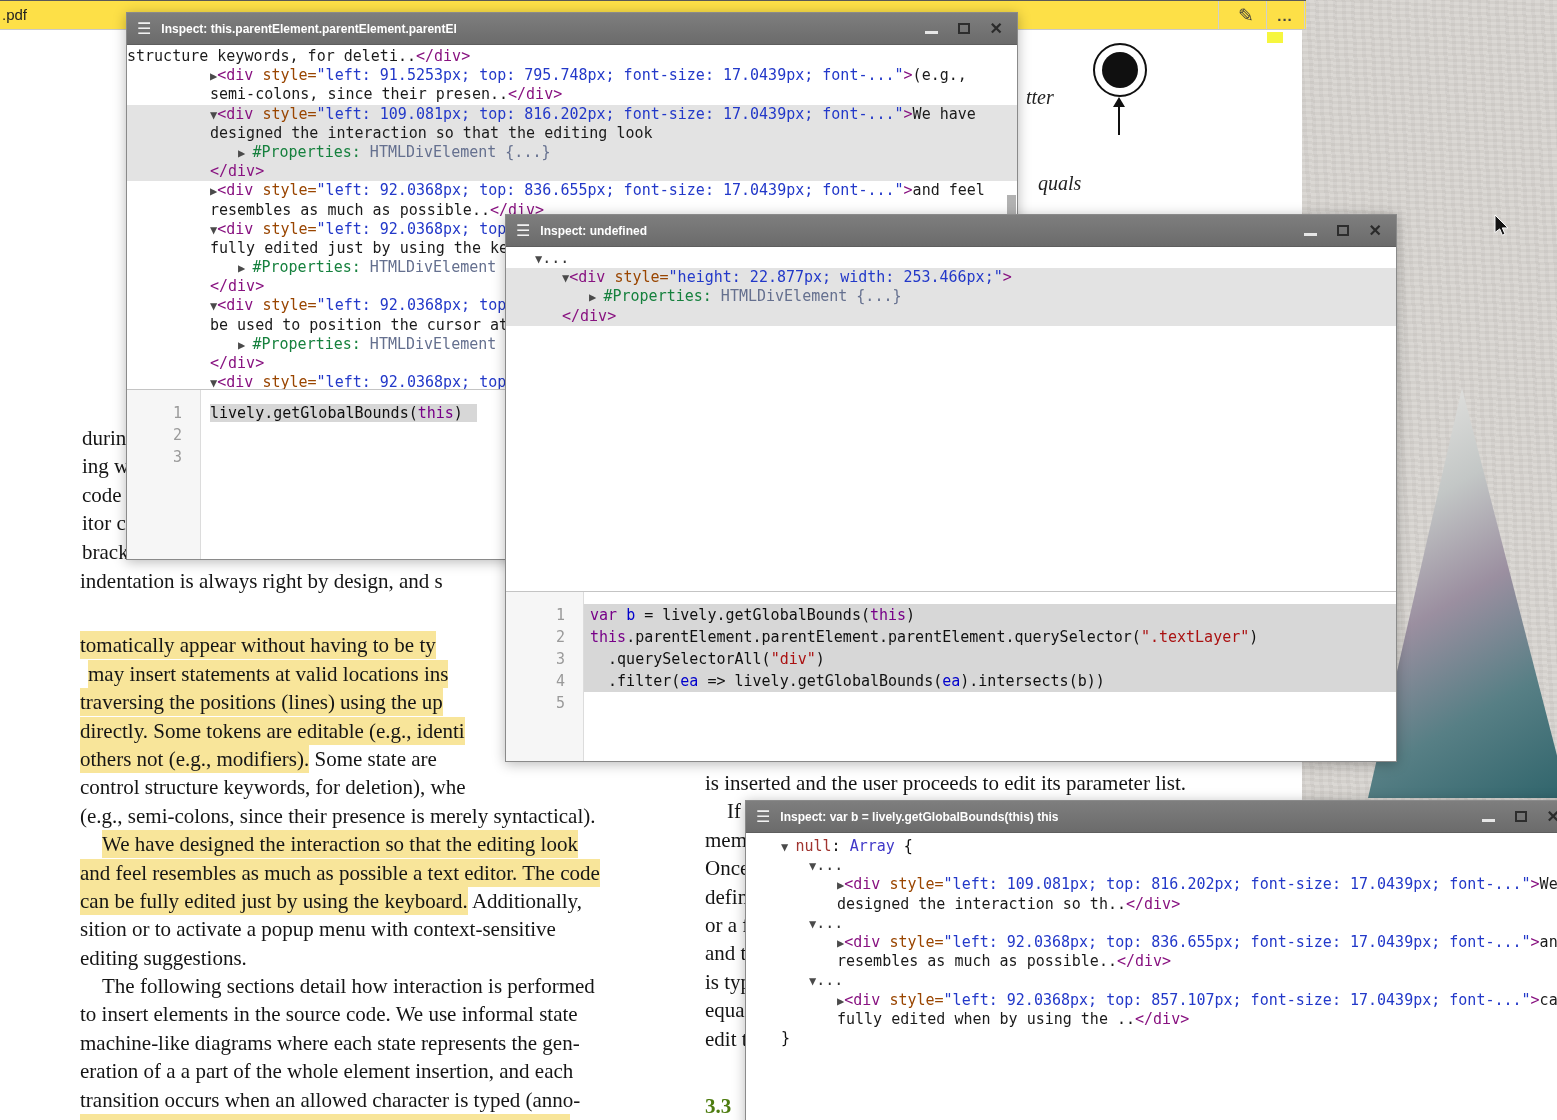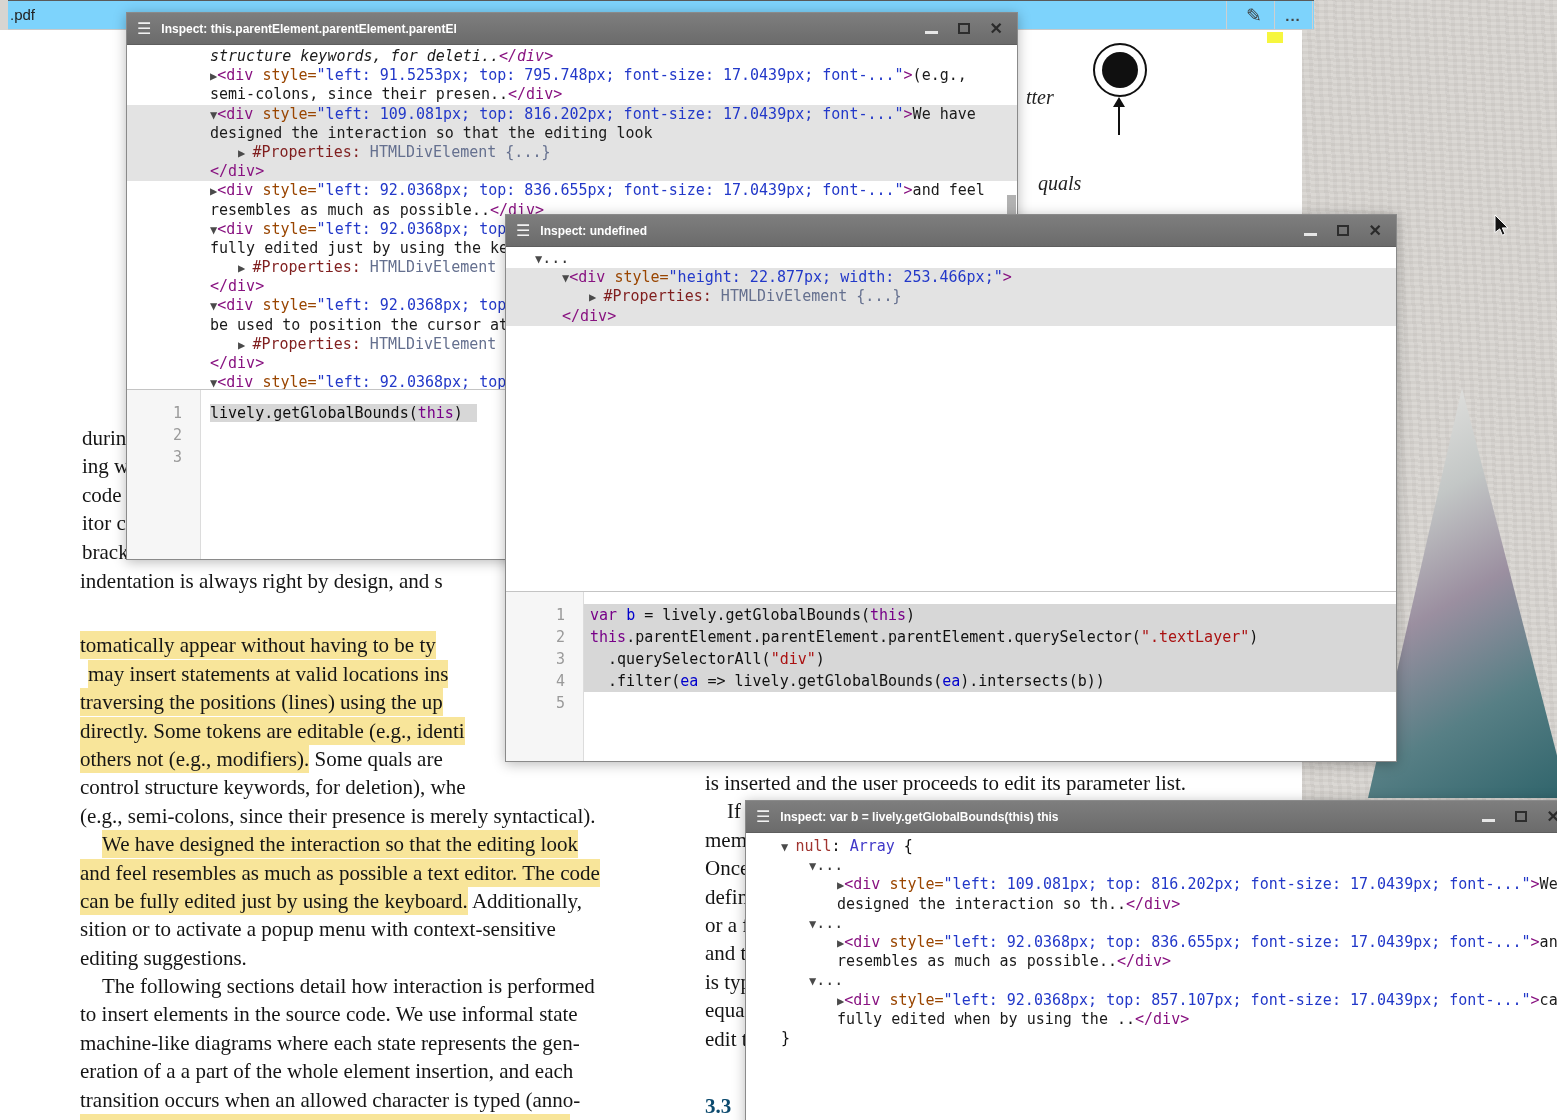--- a/index.html
+++ b/index.html
@@ -22,22 +22,22 @@
     clip-path:polygon(47% 0, 0 100%, 100% 100%);
     background:linear-gradient(150deg,#eceae7 0%,#c3c7c6 28%,#9b8fa0 50%,#577f85 74%,#2f646b 100%);
   }
 
   
   .page {
     position:absolute; left:0; top:30px; width:1302px; height:1090px;
     background:#ffffff; z-index:1;
   }
   .topbar {
-    position:absolute; left:8px; top:0; width:1306px; height:30px; z-index:2;
-    background:#7dd3fc; border-top:1px solid #5a5a5a; border-bottom:1px solid #c9c9c9;
+    position:absolute; left:0; top:0; width:1306px; height:30px; z-index:2;
+    background:#fde047; border-top:1px solid #5a5a5a; border-bottom:1px solid #c9c9c9;
   }
   .pdf-label { position:absolute; left:2px; top:5px; font-size:15px; color:#222; }
   .tb-divider { position:absolute; top:0; bottom:0; width:1px; background:#cfcfcf; }
   .d1 { left:1218px; } .d2 { left:1266px; } .d3 { left:1304px; }
   .tb-btn {
     position:absolute; top:0; height:29px; border:none; background:transparent;
     cursor:pointer; color:#3c3c3c; padding:0; font-family:"Liberation Sans",sans-serif;
   }
   .pencil { left:1228px; width:36px; font-size:19px; }
   .more   { left:1268px; width:34px; font-size:15px; font-weight:bold; letter-spacing:1px; color:#444; }
@@ -59,21 +59,21 @@
   .dg-w1 { left:1026px; top:56px; }
   .dg-w2 { left:1038px; top:142px; }
 
   
   .pdfcol { position:absolute; font-family:"Liberation Serif",serif; font-size:21px; color:#151515; }
   .pdfcol .line { height:28.4px; line-height:28.4px; white-space:pre; }
   .frag-left { left:82px; top:394px; }
   .left-col  { left:80px;  top:537px; width:610px; }
   .right-col { left:705px; top:739px; width:560px; }
   .secnum { position:absolute; left:705px; top:1064px; font-family:"Liberation Serif",serif;
-            font-weight:bold; font-size:21px; color:#0c4a6e;text-align:right; }
+            font-weight:bold; font-size:21px; color:#4d7c0f;text-align:right; }
   .s-n { }
   .s-h { background:#f8e59a; padding:2px 0; }
 
   
   .win {
     position:absolute; background:#fff; border:1px solid #8a8a8a;
     box-shadow:0 2px 12px rgba(0,0,0,.28);
   }
   #w1 { left:126px; top:12px;  width:892px; height:548px; z-index:10; }
   #w2 { left:505px; top:214px; width:892px; height:548px; z-index:20; }
@@ -119,21 +119,21 @@
 
   .vthumb { position:absolute; right:1px; top:182px; width:9px; height:42px; background:#b2b2b2; }
 
   
   .s-a  { color:#4a4a4a; font-size:12px; }
   .s-el { color:#333; }
   .s-tg { color:#881280; }
   .s-an { color:#994500; }
   .s-av { color:#2238c9; }
   .s-tx { color:#1a1a1a; }
-  .s-pr { color:#7f1d1d; }
+  .s-pr { color:#15803d; }
   .s-cl { color:#65708f; }
   .s-kw { color:#770088; }
   .s-df { color:#0000cc; }
   .s-st { color:#aa1111; }
   .s-pl { color:#101010; }
   .s-nu { color:#a0342f; }
   .s-ar { color:#4038c8; }
 
   
   .cursor { position:absolute; left:1494px; top:215px; z-index:100; pointer-events:none; }
@@ -159,21 +159,21 @@
       <div class="line" style="padding-left: 0px;"><span class="s-n">code</span></div>
       <div class="line" style="padding-left: 0px;"><span class="s-n">itor c</span></div>
       <div class="line" style="padding-left: 0px;"><span class="s-n">brack</span></div>
     </div>
   <div class="pdfcol left-col">
       <div class="line" style="padding-left: 0px;"><span class="s-n">indentation is always right by design, and s</span></div>
       <div class="line" style="padding-left: 0px; margin-top: 36px;"><span class="s-h">tomatically appear without having to be ty</span></div>
       <div class="line" style="padding-left: 8px;"><span class="s-h">may insert statements at valid locations ins</span></div>
       <div class="line" style="padding-left: 0px;"><span class="s-h">traversing the positions (lines) using the up</span></div>
       <div class="line" style="padding-left: 0px;"><span class="s-h">directly. Some tokens are editable (e.g., identi</span></div>
-      <div class="line" style="padding-left: 0px;"><span class="s-h">others not (e.g., modifiers).</span><span class="s-n"> Some quals are</span></div>
+      <div class="line" style="padding-left: 0px;"><span class="s-h">others not (e.g., modifiers).</span><span class="s-n"> Some state are</span></div>
       <div class="line" style="padding-left: 0px;"><span class="s-n">control structure keywords, for deletion), whe</span></div>
       <div class="line" style="padding-left: 0px;"><span class="s-n">(e.g., semi-colons, since their presence is merely syntactical).</span></div>
       <div class="line" style="padding-left: 22px;"><span class="s-h">We have designed the interaction so that the editing look</span></div>
       <div class="line" style="padding-left: 0px;"><span class="s-h">and feel resembles as much as possible a text editor. The code</span></div>
       <div class="line" style="padding-left: 0px;"><span class="s-h">can be fully edited just by using the keyboard.</span><span class="s-n"> Additionally,</span></div>
       <div class="line" style="padding-left: 0px;"><span class="s-n">sition or to activate a popup menu with context-sensitive</span></div>
       <div class="line" style="padding-left: 0px;"><span class="s-n">editing suggestions.</span></div>
       <div class="line" style="padding-left: 22px;"><span class="s-n">The following sections detail how interaction is performed</span></div>
       <div class="line" style="padding-left: 0px;"><span class="s-n">to insert elements in the source code. We use informal state</span></div>
       <div class="line" style="padding-left: 0px;"><span class="s-n">machine-like diagrams where each state represents the gen-</span></div>
@@ -212,21 +212,21 @@
   <div class="titlebar">
     <span class="burger">☰</span>
     <span class="title">Inspect: this.parentElement.parentElement.parentEl</span>
     <span class="winbtns">
       <span class="btn-min"></span>
       <span class="btn-max"></span>
       <span class="btn-close">✕</span>
     </span>
   </div>
   <div class="tree">
-      <div class="line" style="padding-left: 83px; font-style: italic;"><span class="s-tx">structure keywords, for deleti..</span><span class="s-tg">&lt;/div&gt;</span></div>
+      <div class="line" style=""><span class="s-tx">structure keywords, for deleti..</span><span class="s-tg">&lt;/div&gt;</span></div>
       <div class="line" style="padding-left: 83px;"><span class="s-a">▶</span><span class="s-tg">&lt;div</span><span class="s-an"> style=</span><span class="s-av">"left: 91.5253px; top: 795.748px; font-size: 17.0439px; font-..."</span><span class="s-tg">&gt;</span><span class="s-tx">(e.g.,</span></div>
       <div class="line" style="padding-left: 83px;"><span class="s-tx">semi-colons, since their presen..</span><span class="s-tg">&lt;/div&gt;</span></div>
       <div class="line sel" style="padding-left: 83px;"><span class="s-a">▼</span><span class="s-tg">&lt;div</span><span class="s-an"> style=</span><span class="s-av">"left: 109.081px; top: 816.202px; font-size: 17.0439px; font-..."</span><span class="s-tg">&gt;</span><span class="s-tx">We have</span></div>
       <div class="line sel" style="padding-left: 83px;"><span class="s-tx">designed the interaction so that the editing look</span></div>
       <div class="line sel" style="padding-left: 111px;"><span class="s-a">▶ </span><span class="s-pr">#Properties:</span><span class="s-cl"> HTMLDivElement {...}</span></div>
       <div class="line sel" style="padding-left: 83px;"><span class="s-tg">&lt;/div&gt;</span></div>
       <div class="line" style="padding-left: 83px;"><span class="s-a">▶</span><span class="s-tg">&lt;div</span><span class="s-an"> style=</span><span class="s-av">"left: 92.0368px; top: 836.655px; font-size: 17.0439px; font-..."</span><span class="s-tg">&gt;</span><span class="s-tx">and feel</span></div>
       <div class="line" style="padding-left: 83px;"><span class="s-tx">resembles as much as possible..</span><span class="s-tg">&lt;/div&gt;</span></div>
       <div class="line" style="padding-left: 83px;"><span class="s-a">▼</span><span class="s-tg">&lt;div</span><span class="s-an"> style=</span><span class="s-av">"left: 92.0368px; top: 857.107px; font-size: 17.0439px; font-..."</span><span class="s-tg">&gt;</span><span class="s-tx">can be</span></div>
       <div class="line" style="padding-left: 83px;"><span class="s-tx">fully edited just by using the keyboard.</span></div>

